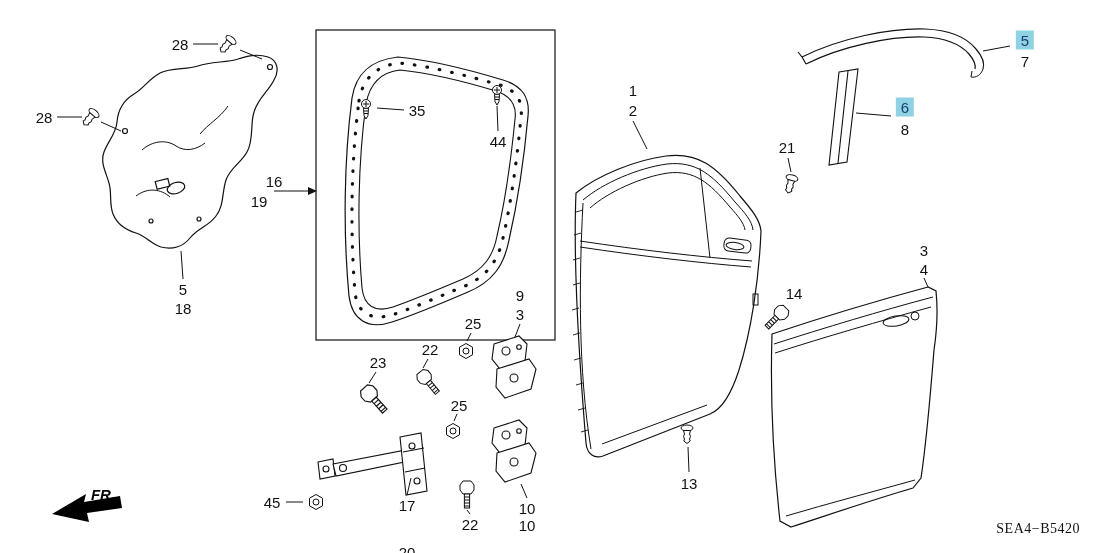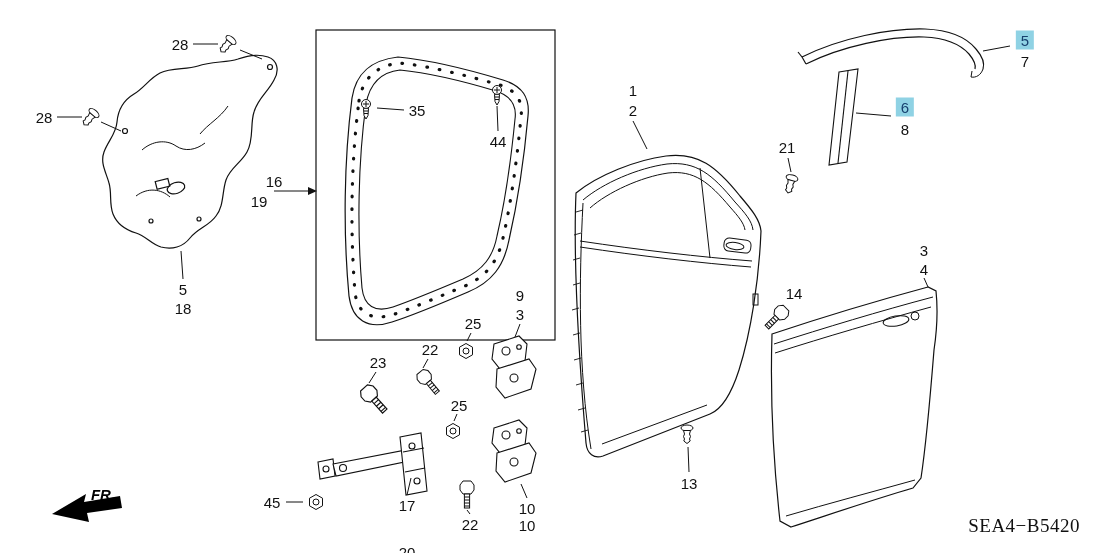--- a/index.html
+++ b/index.html
@@ -14,21 +14,21 @@
   .hl {
     background:var(--hl,#8fd2e4); color:#17406e;
     padding:2px 5px;
   }
   .fr {
     position:absolute; transform:translate(-50%,-50%);
     font-weight:bold; font-style:italic; font-size:15px; color:#000;
   }
   .code {
     position:absolute; right:28px; bottom:16px;
-    font-family:"Liberation Serif", serif; font-size:19px;
+    font-family:"Liberation Serif", serif; font-size:14px;
     letter-spacing:0.5px; color:#111;
   }
 </style>
 </head>
 <body>
 
 <div class="stage">
 
 <svg class="art" width="1108" height="553" viewBox="0 0 1108 553">
   <defs>

